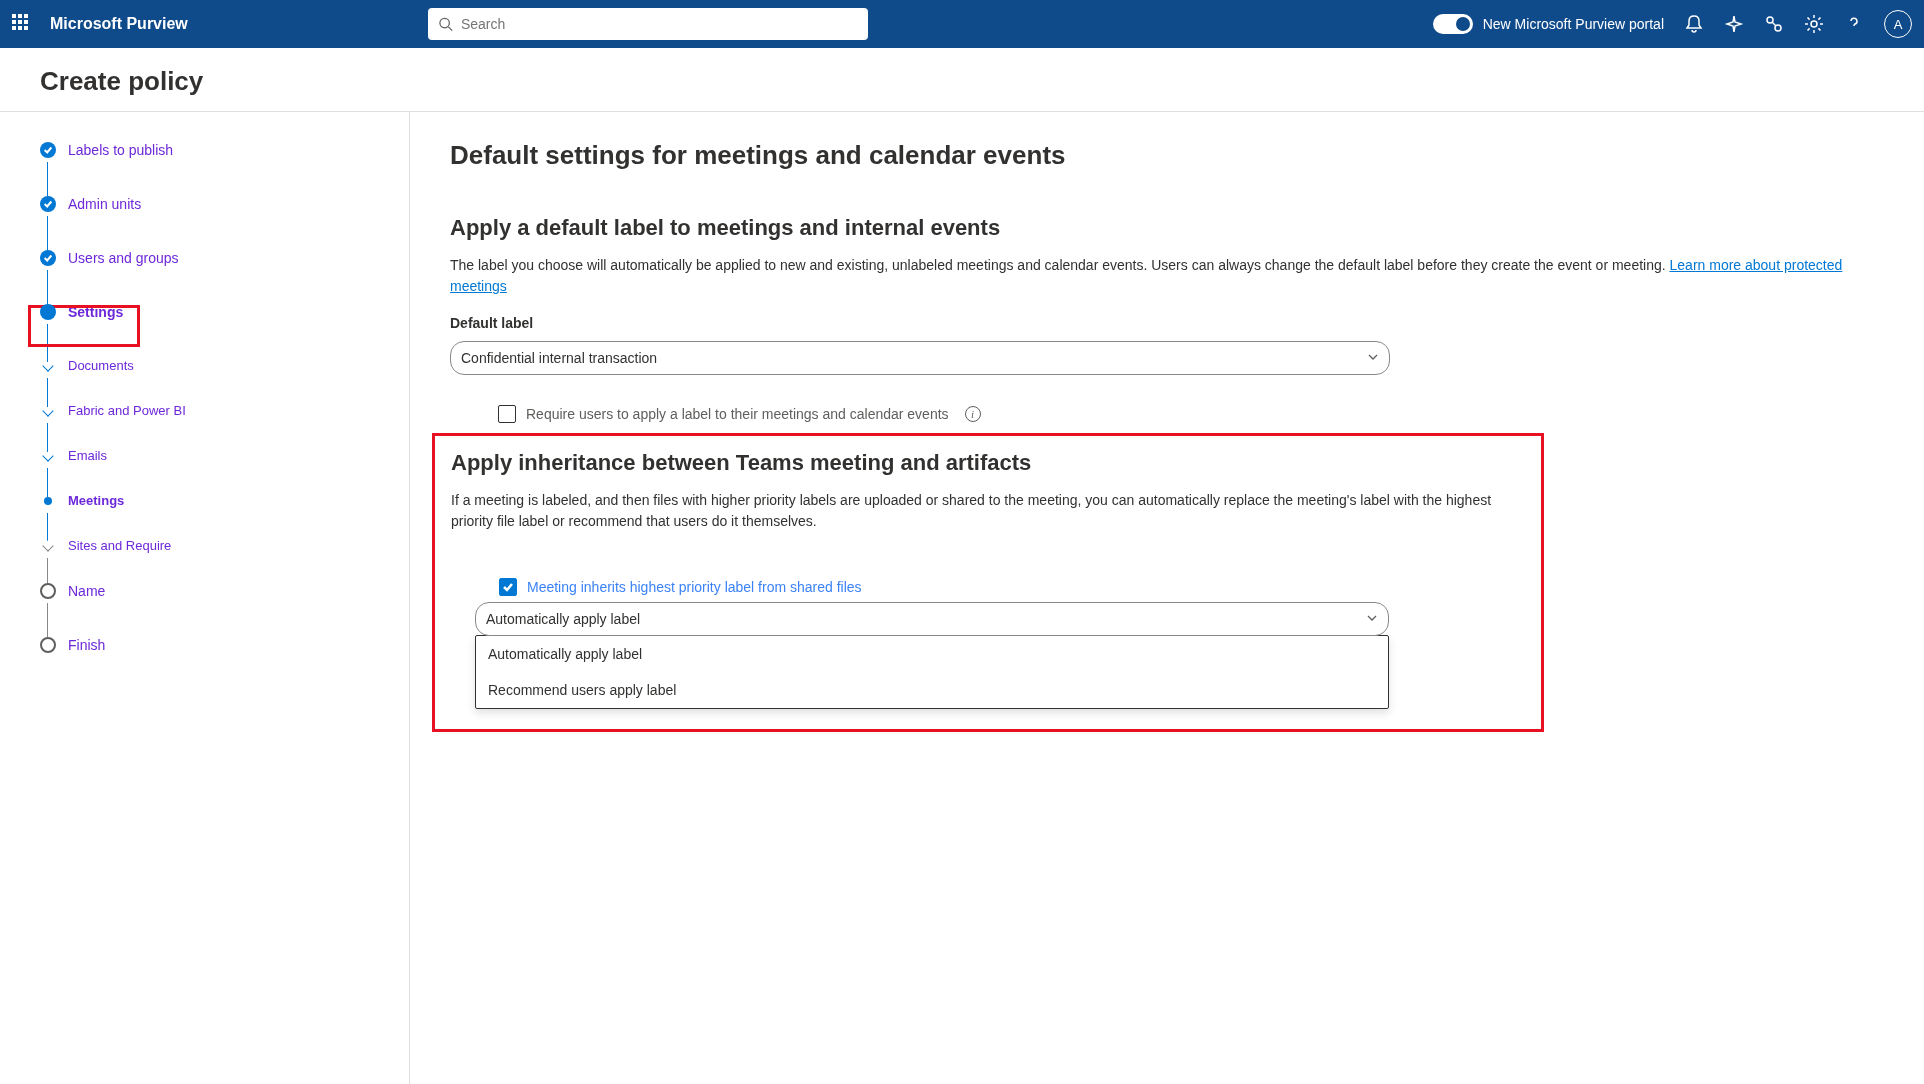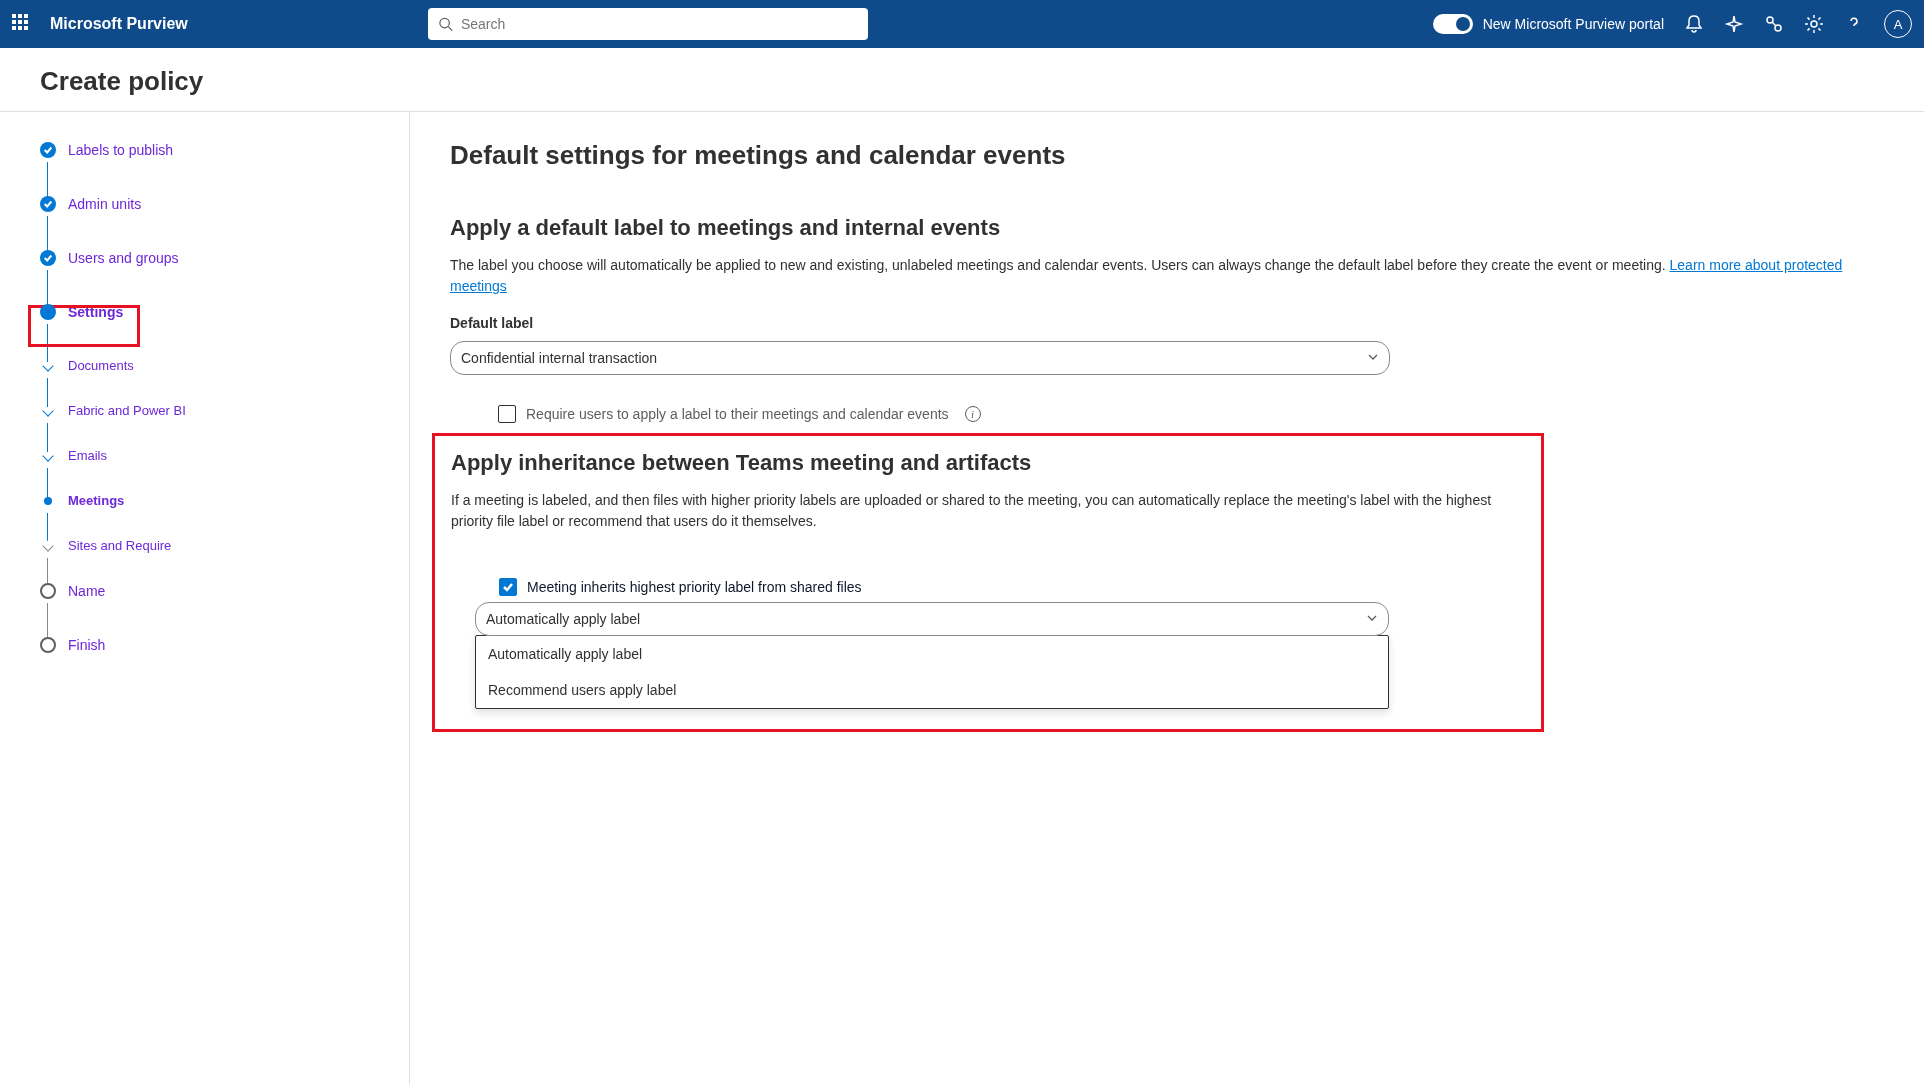--- a/index.html
+++ b/index.html
@@ -62,21 +62,21 @@
   a.link { color: #0078d4; text-decoration: underline; }
   .field-label { font-size: 14px; font-weight: 600; margin-bottom: 10px; margin-top: 6px;}
   .select { width: 940px; max-width: 100%; border: 1px solid #8a8886; border-radius: 14px; height: 34px; display: flex; align-items: center; padding: 0 10px; font-size: 14px; position: relative; cursor:pointer;background:#fff;}
   .select .chev { position: absolute; right: 10px; }
   .select .chev svg { width: 12px; height: 12px; }
   .checkbox-row { display: flex; align-items: center; gap: 10px; margin-top: 30px; margin-bottom: 10px; padding-left: 48px; }
   .cb { width: 18px; height: 18px; border: 1px solid #323130; border-radius: 2px; display: flex; align-items: center; justify-content: center; flex-shrink:0;cursor:pointer;}
   .cb.checked { background: #0078d4; border-color: #0078d4; }
   .cb.checked svg { width: 12px; height: 12px; stroke: #fff; stroke-width: 2.5; fill: none; }
   .cb-label { font-size: 14px; color: #605e5c; }
-  .cb-label.dark { color: #0f172a; }
+  .cb-label.dark { color: #3b82f6; }
   .info-icon { width: 16px; height: 16px; border: 1px solid #605e5c; border-radius: 50%; display: inline-flex; align-items: center; justify-content: center; font-size: 11px; font-style: italic; font-family: serif; color: #605e5c; margin-left: 6px;cursor:pointer;}
   
   .inherit-section { border: 3px solid #e81123; padding: 14px 16px 20px; margin-top: 6px; width: 1112px; max-width: calc(100% + 20px); margin-left: -18px;}
   .inherit-section h2.sub-h { font-size: 22px; }
   .dropdown-wrap { margin-left: 24px; position: relative; width: 914px; max-width: 100%;}
   .dropdown-open { border: 1px solid #323130; border-radius: 2px; box-shadow: 0 4px 8px rgba(0,0,0,0.12); background: #fff; margin-top: -1px;}
   .dropdown-item { padding: 10px 12px; font-size: 14px; cursor: pointer; }
 </style>
 </head>
 <body>

